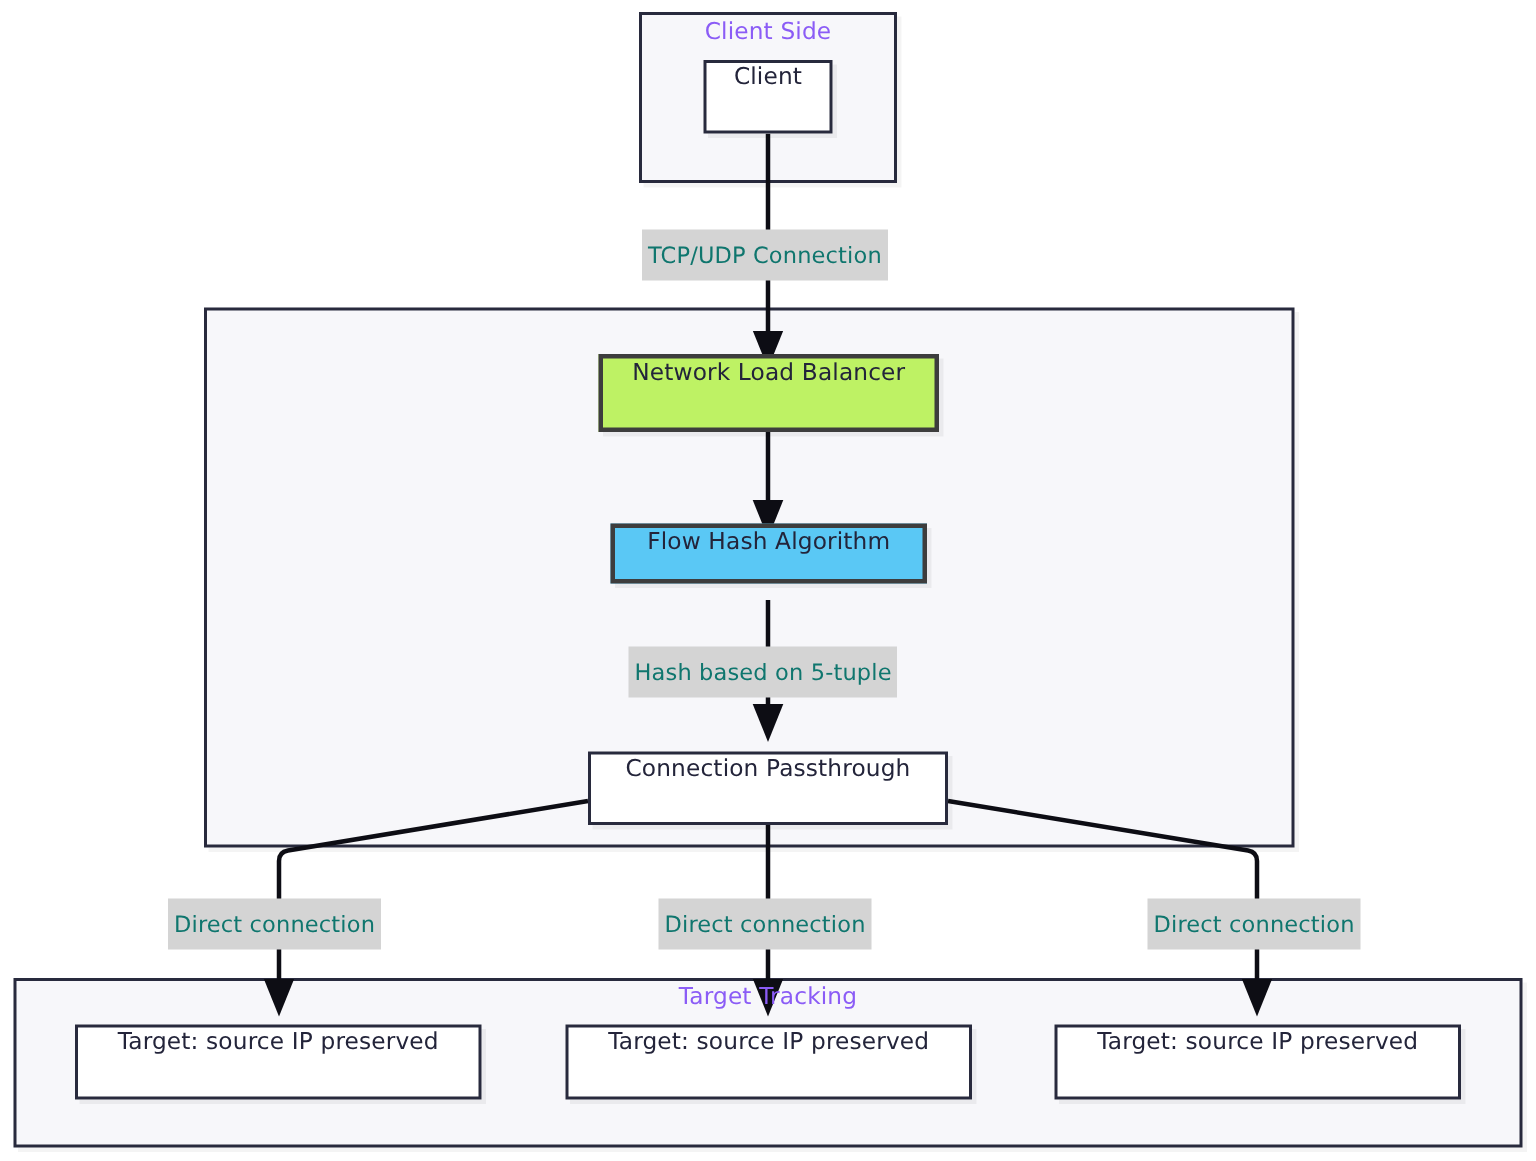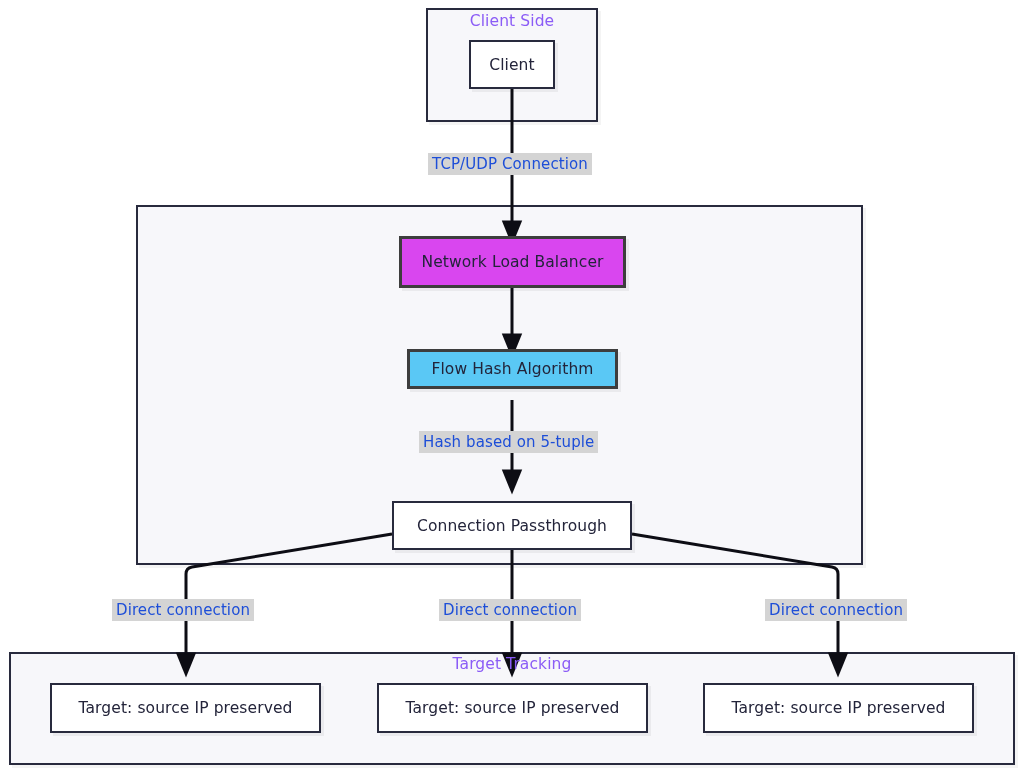--- a/index.html
+++ b/index.html
@@ -46,48 +46,48 @@
     font-size: 15.5px;
     color: #8b5cf6;
     letter-spacing: .1px;
     z-index: 8;
   }
   
   .node {
     position: absolute;
     box-sizing: border-box;
     display: flex;
-    align-items: center;
+    align-items: flex-start;
     justify-content: center;
     font-size: 15.5px;
     color: #23243a;
     letter-spacing: .1px;
     z-index: 6;
     box-shadow: 3px 3px 0 rgba(0,0,0,0.05);
   }
   .node.plain {
     background: #ffffff;
     border: 2px solid #282a3d;
   }
   .node.accent-orange {
-    background: #d946ef;
+    background: #bef264;
     border: 3px solid #3d3d3d;
   }
   .node.accent-blue {
     background: #5ac8f5;
     border: 3px solid #3d3d3d;
   }
   
   .edge-label {
     position: absolute;
     background: #d4d4d4;
-    color: #1d4ed8;
+    color: #0f766e;
     font-size: 15px;
     line-height: 20px;
-    padding: 1px 4px;
+    padding: 7px 4px;
     white-space: nowrap;
     box-sizing: border-box;
     z-index: 7;
     letter-spacing: .1px;
   }
 </style>
 </head>
 <body>
 
 <div id="canvas">

